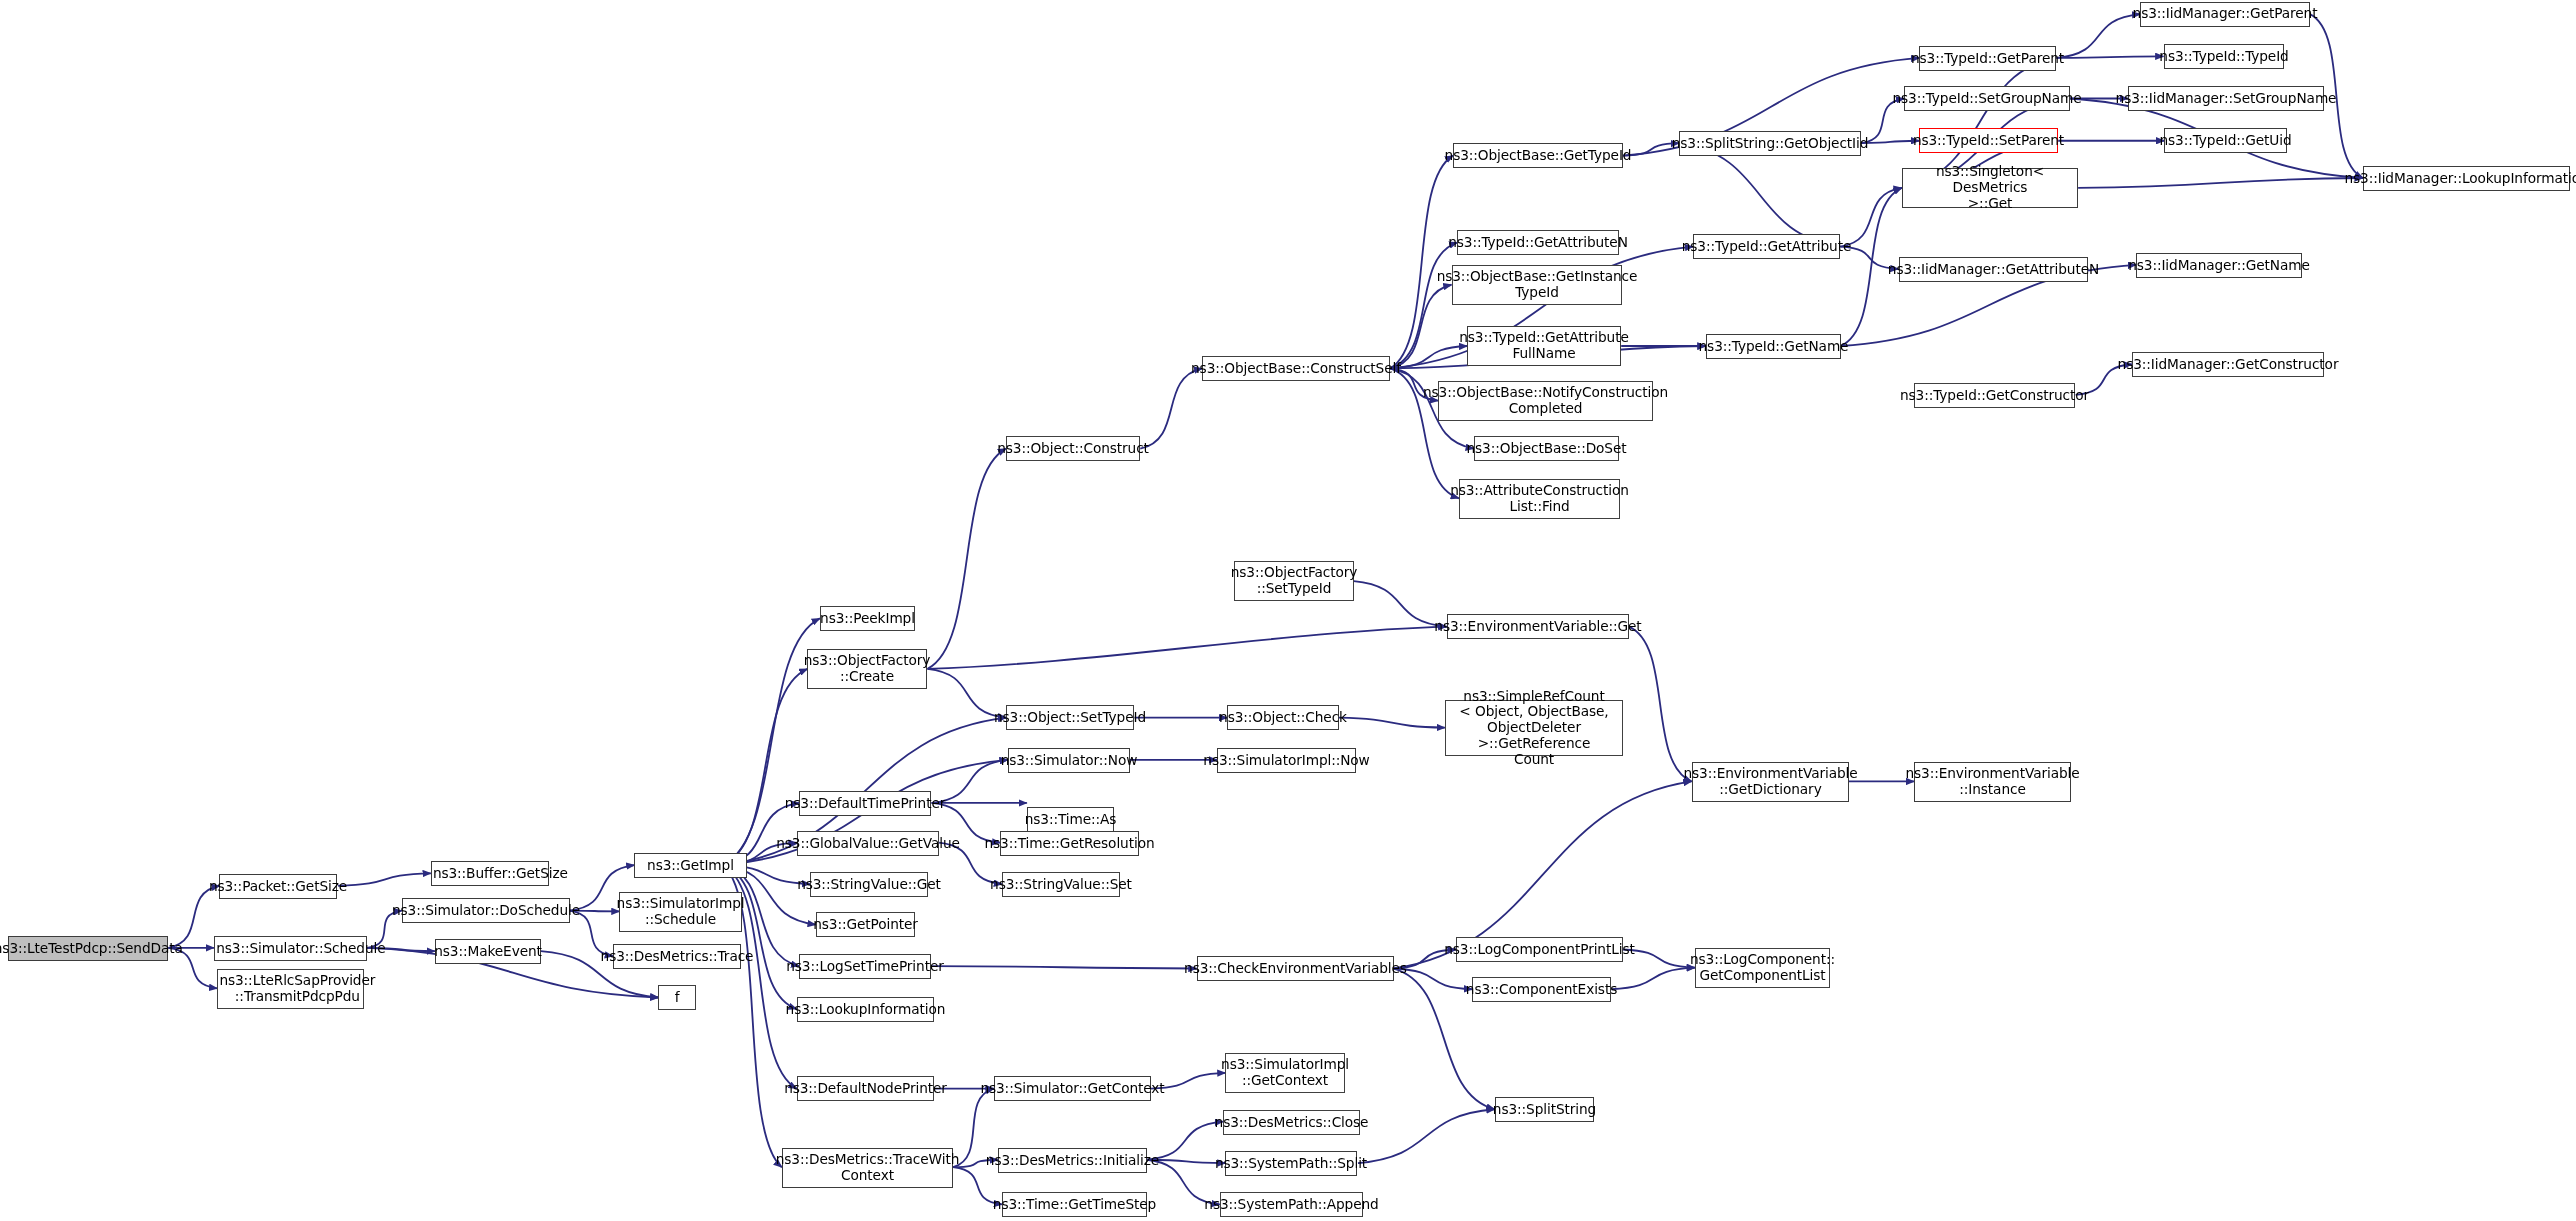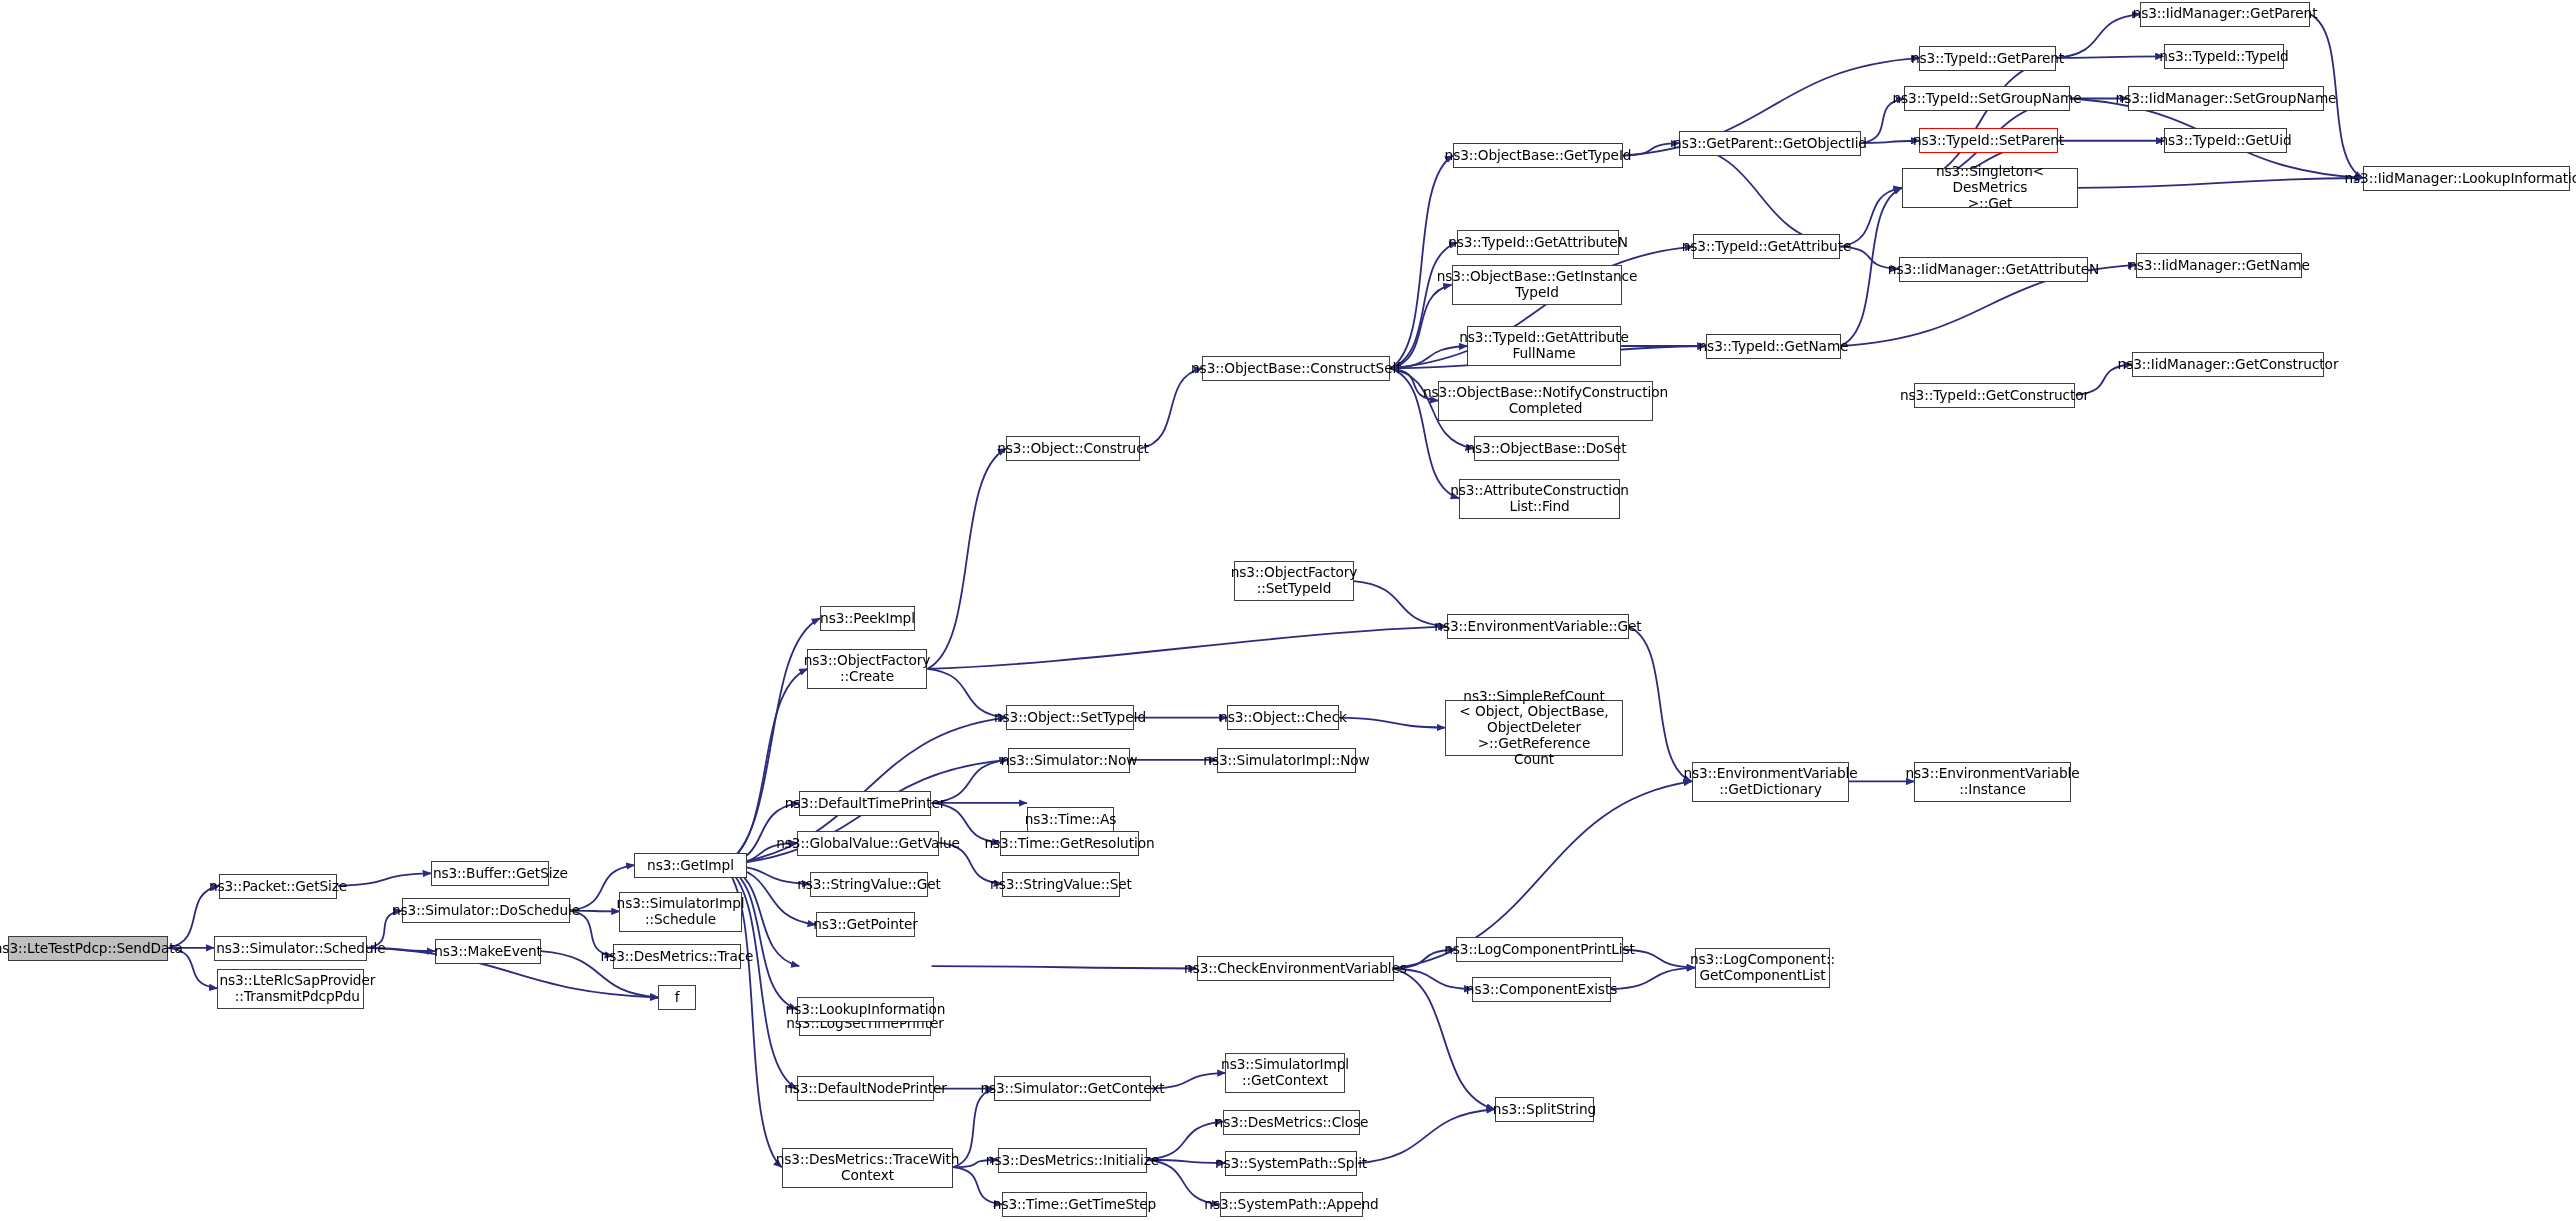--- a/index.html
+++ b/index.html
@@ -155,21 +155,21 @@
 Count</div>
       <div class="node thick" style="left: 1008px; top: 748px; width: 122px; height: 25px;">ns3::Simulator::Now</div>
       <div class="node thick" style="left: 1217px; top: 748px; width: 139px; height: 25px;">ns3::SimulatorImpl::Now</div>
       <div class="node thick" style="left: 799px; top: 791px; width: 132px; height: 25px; text-align: center;">ns3::DefaultTimePrinter</div>
       <div class="node thick" style="left: 1027px; top: 791px; width: 87px; height: 25px; margin-top: 16px;">ns3::Time::As</div>
       <div class="node thick" style="left: 1000px; top: 831px; width: 139px; height: 25px;">ns3::Time::GetResolution</div>
       <div class="node" style="left: 797px; top: 831px; width: 142px; height: 25px;">ns3::GlobalValue::GetValue</div>
       <div class="node" style="left: 810px; top: 872px; width: 118px; height: 25px;">ns3::StringValue::Get</div>
       <div class="node" style="left: 1002px; top: 872px; width: 118px; height: 25px;">ns3::StringValue::Set</div>
       <div class="node" style="left: 816px; top: 912px; width: 99px; height: 25px;">ns3::GetPointer</div>
-      <div class="node thick" style="left: 799px; top: 1011px; width: 132px; height: 25px;">ns3::LogSetTimePrinter</div>
+      <div class="node thick" style="left: 799px; top: 954px; width: 132px; height: 25px;">ns3::LogSetTimePrinter</div>
       <div class="node" style="left: 797px; top: 997px; width: 137px; height: 25px;">ns3::LookupInformation</div>
       <div class="node" style="left: 797px; top: 1076px; width: 137px; height: 25px;">ns3::DefaultNodePrinter</div>
       <div class="node thick" style="left: 994px; top: 1076px; width: 157px; height: 25px;">ns3::Simulator::GetContext</div>
       <div class="node" style="left: 1225px; top: 1053px; width: 120px; height: 40px;">ns3::SimulatorImpl
 ::GetContext</div>
       <div class="node thick" style="left: 782px; top: 1148px; width: 171px; height: 40px;">ns3::DesMetrics::TraceWith
 Context</div>
       <div class="node thick" style="left: 998px; top: 1148px; width: 149px; height: 25px;">ns3::DesMetrics::Initialize</div>
       <div class="node" style="left: 1002px; top: 1192px; width: 145px; height: 25px;">ns3::Time::GetTimeStep</div>
       <div class="node" style="left: 1223px; top: 1110px; width: 137px; height: 25px;">ns3::DesMetrics::Close</div>
@@ -194,21 +194,21 @@
       <div class="node" style="left: 1457px; top: 230px; width: 162px; height: 25px;">ns3::TypeId::GetAttributeN</div>
       <div class="node" style="left: 1452px; top: 265px; width: 170px; height: 40px;">ns3::ObjectBase::GetInstance
 TypeId</div>
       <div class="node thick" style="left: 1467px; top: 326px; width: 154px; height: 40px;">ns3::TypeId::GetAttribute
 FullName</div>
       <div class="node" style="left: 1438px; top: 381px; width: 215px; height: 40px;">ns3::ObjectBase::NotifyConstruction
 Completed</div>
       <div class="node" style="left: 1474px; top: 436px; width: 145px; height: 25px;">ns3::ObjectBase::DoSet</div>
       <div class="node" style="left: 1459px; top: 479px; width: 161px; height: 40px;">ns3::AttributeConstruction
 List::Find</div>
-      <div class="node thick" style="left: 1679px; top: 131px; width: 182px; height: 25px;">ns3::GetParent::GetObjectIid</div>
+      <div class="node thick" style="left: 1679px; top: 131px; width: 182px; height: 25px;">ns3::SplitString::GetObjectIid</div>
       <div class="node thick" style="left: 1693px; top: 234px; width: 147px; height: 25px;">ns3::TypeId::GetAttribute</div>
       <div class="node thick" style="left: 1706px; top: 334px; width: 135px; height: 25px;">ns3::TypeId::GetName</div>
       <div class="node" style="left: 1914px; top: 383px; width: 161px; height: 25px;">ns3::TypeId::GetConstructor</div>
       <div class="node thick" style="left: 1919px; top: 46px; width: 137px; height: 25px;">ns3::TypeId::GetParent</div>
       <div class="node thick" style="left: 1904px; top: 86px; width: 166px; height: 25px;">ns3::TypeId::SetGroupName</div>
       <div class="node hl" style="left: 1919px; top: 128px; width: 139px; height: 25px;">ns3::TypeId::SetParent</div>
       <div class="node thick" style="left: 1902px; top: 168px; width: 176px; height: 40px;">ns3::Singleton&lt; DesMetrics
 &gt;::Get</div>
       <div class="node thick" style="left: 1899px; top: 257px; width: 189px; height: 25px;">ns3::IidManager::GetAttributeN</div>
       <div class="node thick" style="left: 2136px; top: 253px; width: 166px; height: 25px;">ns3::IidManager::GetName</div>

